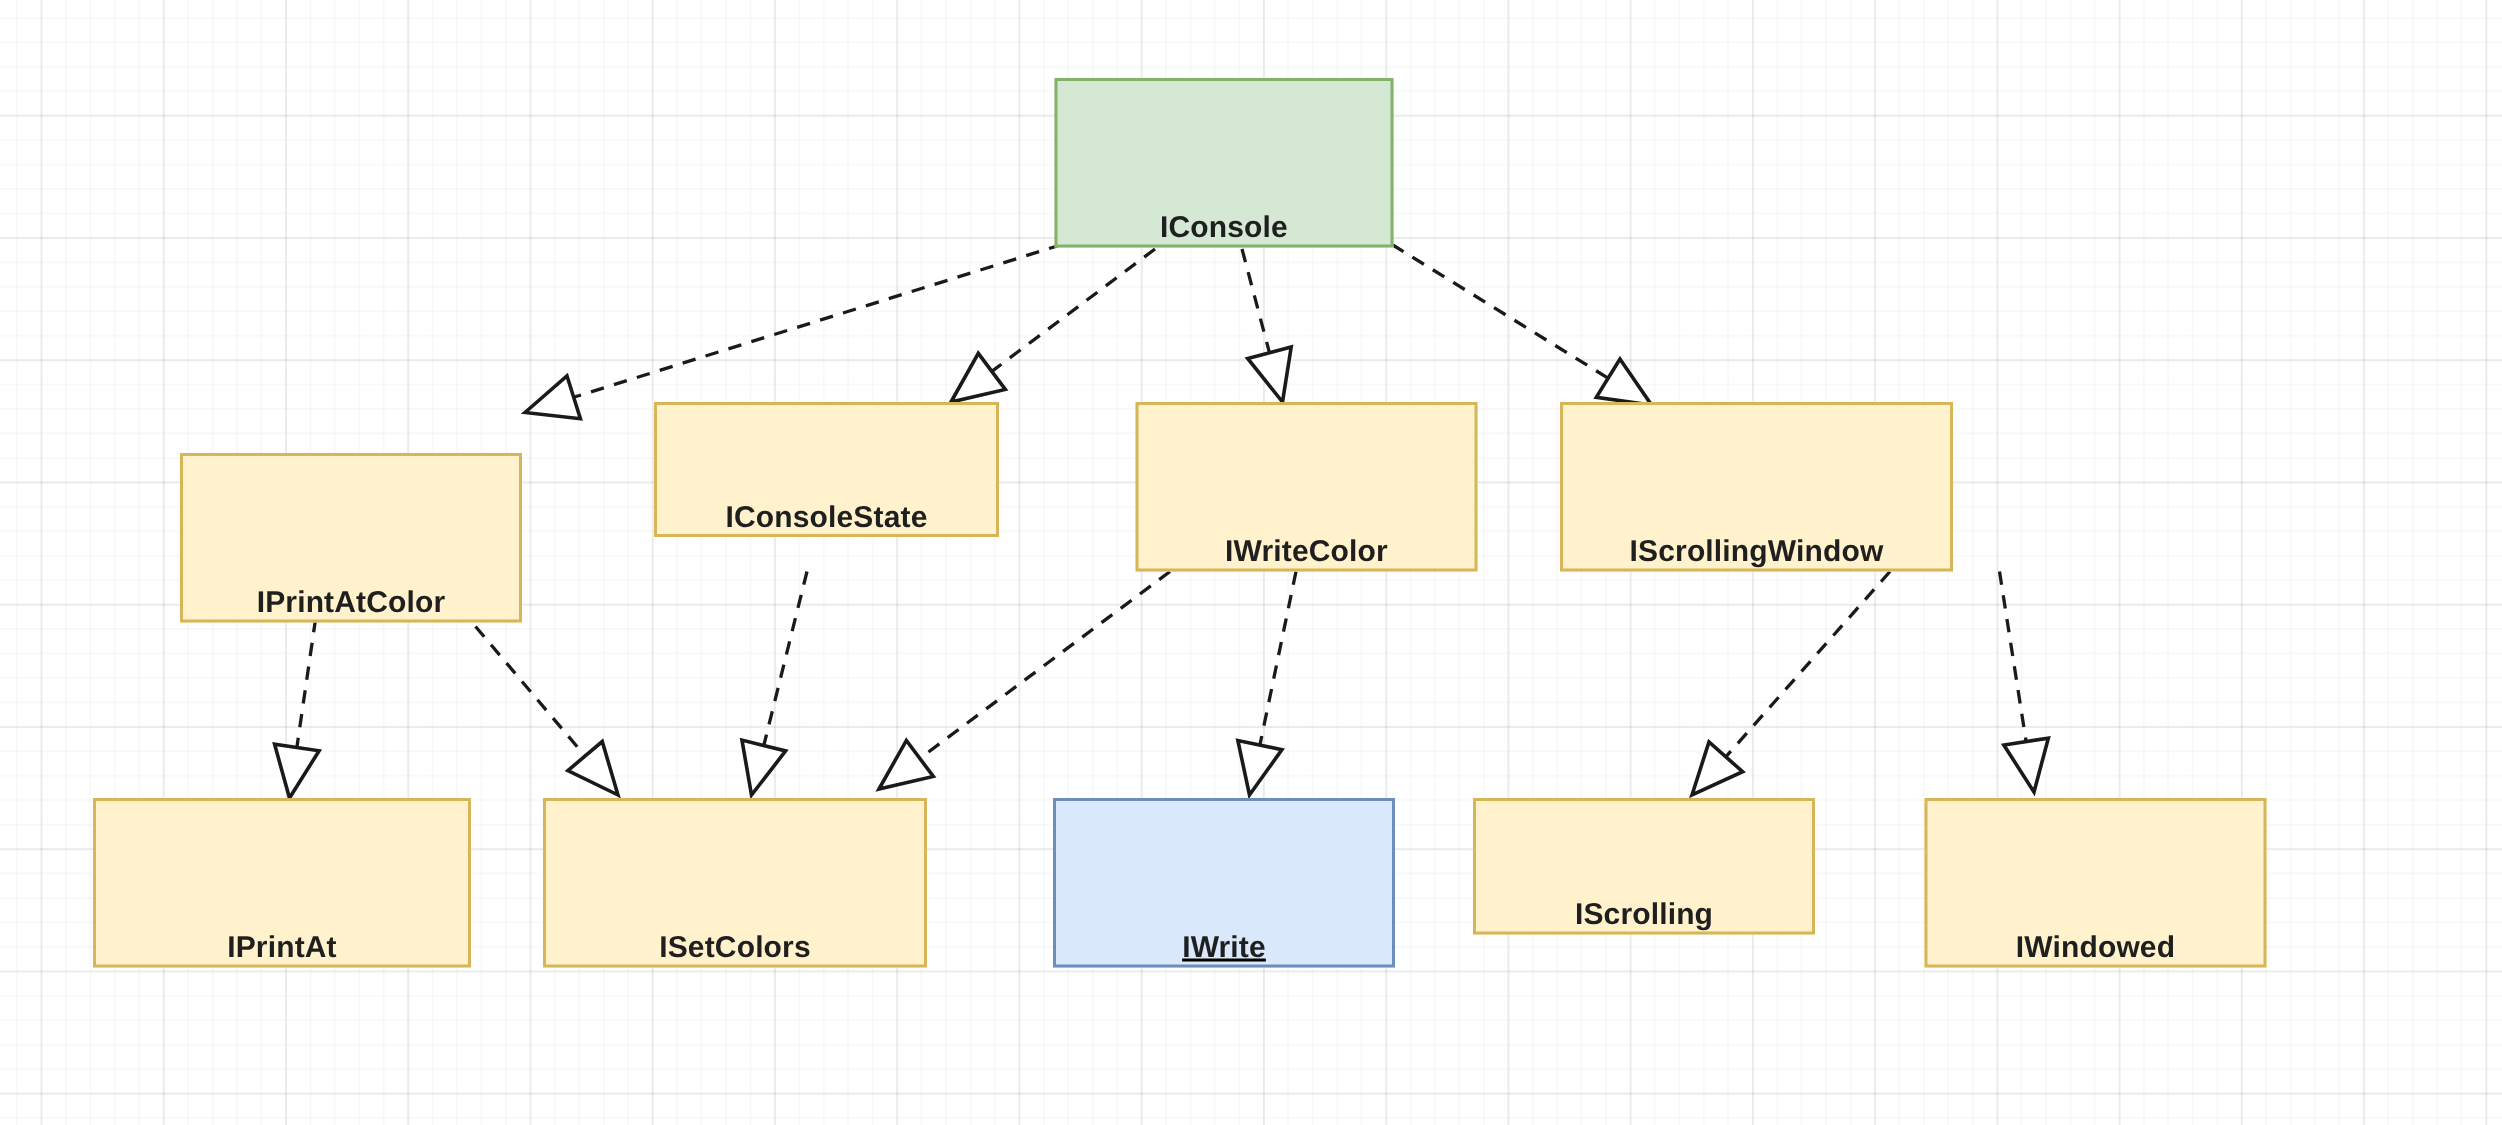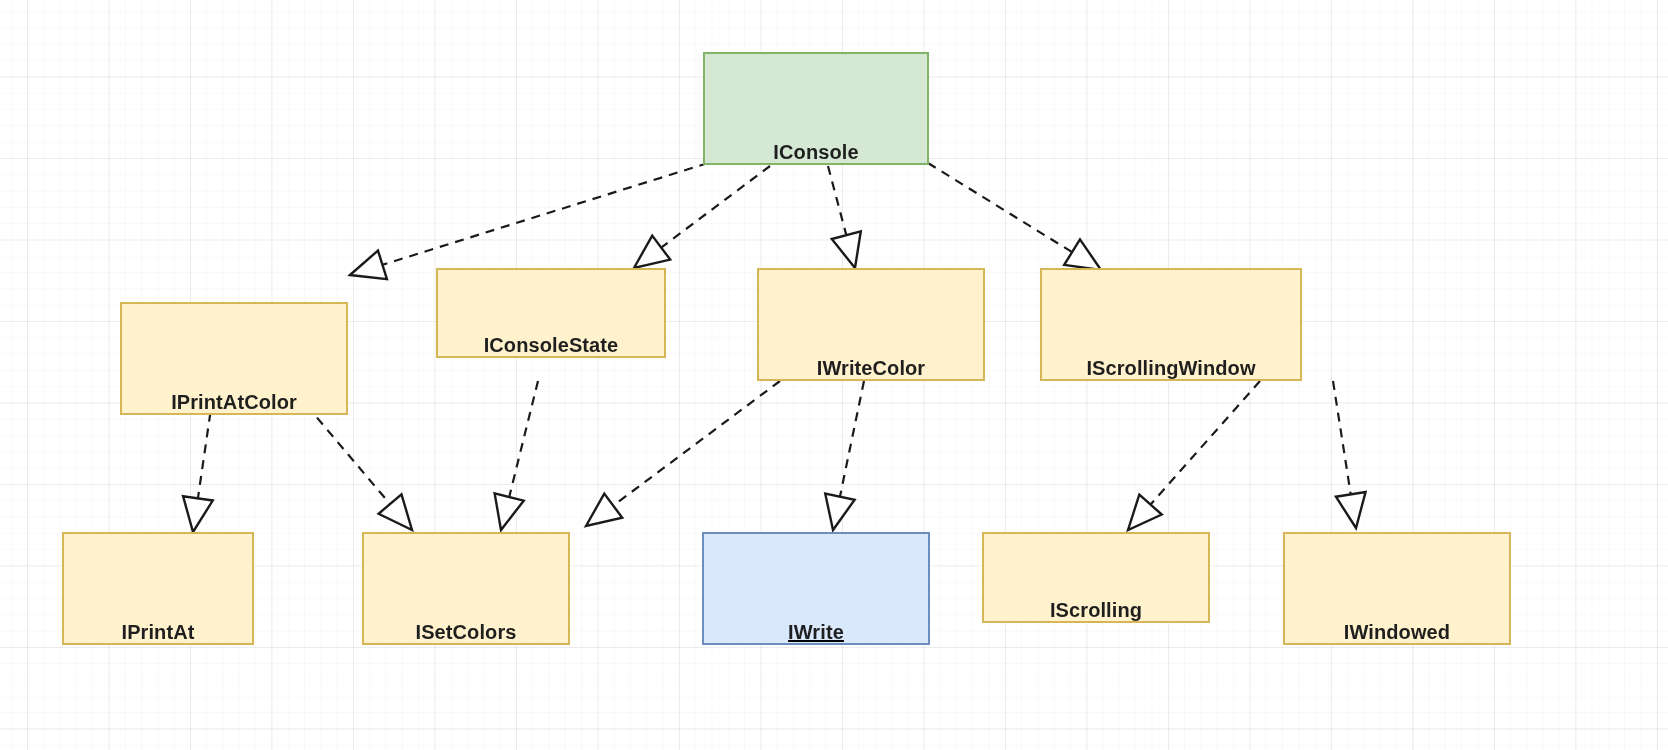--- a/index.html
+++ b/index.html
@@ -113,24 +113,24 @@
       </div>
       <div class="node" style="left: 436px; top: 268px; width: 230px; height: 90px; background: rgb(255, 242, 204); border-color: rgb(214, 182, 86);">
         <span class="node-label">IConsoleState</span>
       </div>
       <div class="node" style="left: 757px; top: 268px; width: 228px; height: 113px; background: rgb(255, 242, 204); border-color: rgb(214, 182, 86);">
         <span class="node-label">IWriteColor</span>
       </div>
       <div class="node" style="left: 1040px; top: 268px; width: 262px; height: 113px; background: rgb(255, 242, 204); border-color: rgb(214, 182, 86);">
         <span class="node-label">IScrollingWindow</span>
       </div>
-      <div class="node" style="left: 62px; top: 532px; width: 192px; height: 113px; background: rgb(255, 242, 204); border-color: rgb(214, 182, 86);">
+      <div class="node" style="left: 62px; top: 532px; width: 252px; height: 113px; background: rgb(255, 242, 204); border-color: rgb(214, 182, 86);">
         <span class="node-label">IPrintAt</span>
       </div>
-      <div class="node" style="left: 362px; top: 532px; width: 208px; height: 113px; background: rgb(255, 242, 204); border-color: rgb(214, 182, 86);">
+      <div class="node" style="left: 362px; top: 532px; width: 256px; height: 113px; background: rgb(255, 242, 204); border-color: rgb(214, 182, 86);">
         <span class="node-label">ISetColors</span>
       </div>
       <div class="node" style="left: 702px; top: 532px; width: 228px; height: 113px; background: rgb(218, 232, 252); border-color: rgb(108, 142, 191); text-decoration: underline;">
         <span class="node-label">IWrite</span>
       </div>
       <div class="node" style="left: 982px; top: 532px; width: 228px; height: 91px; background: rgb(255, 242, 204); border-color: rgb(214, 182, 86);">
         <span class="node-label">IScrolling</span>
       </div>
       <div class="node" style="left: 1283px; top: 532px; width: 228px; height: 113px; background: rgb(255, 242, 204); border-color: rgb(214, 182, 86);">
         <span class="node-label">IWindowed</span>

